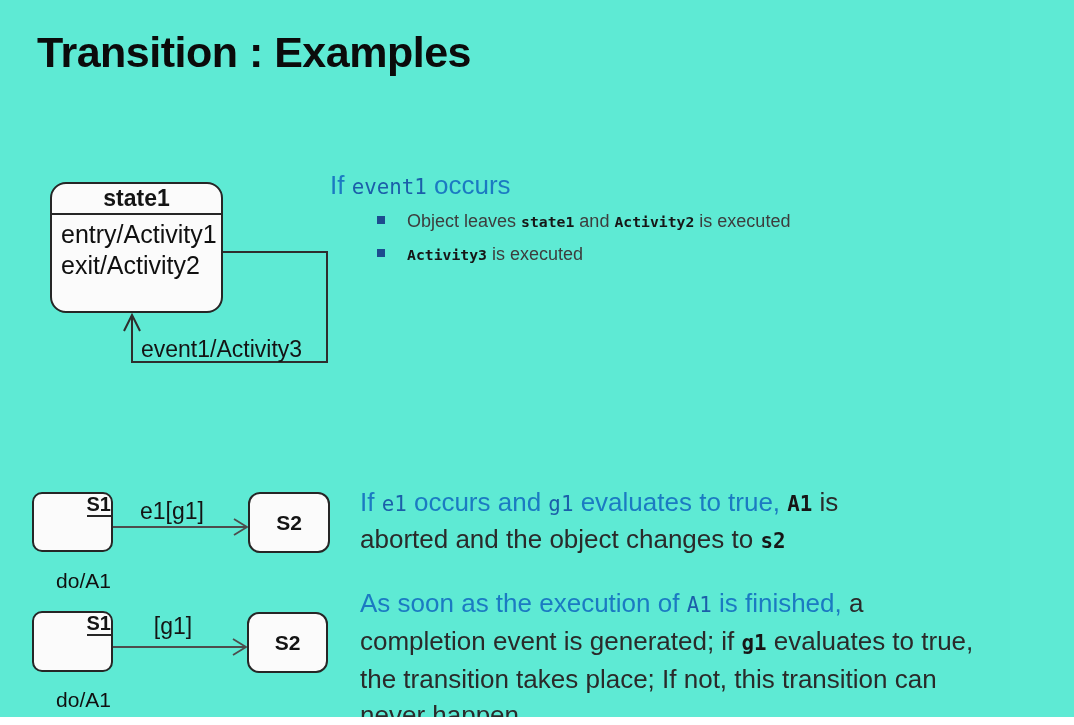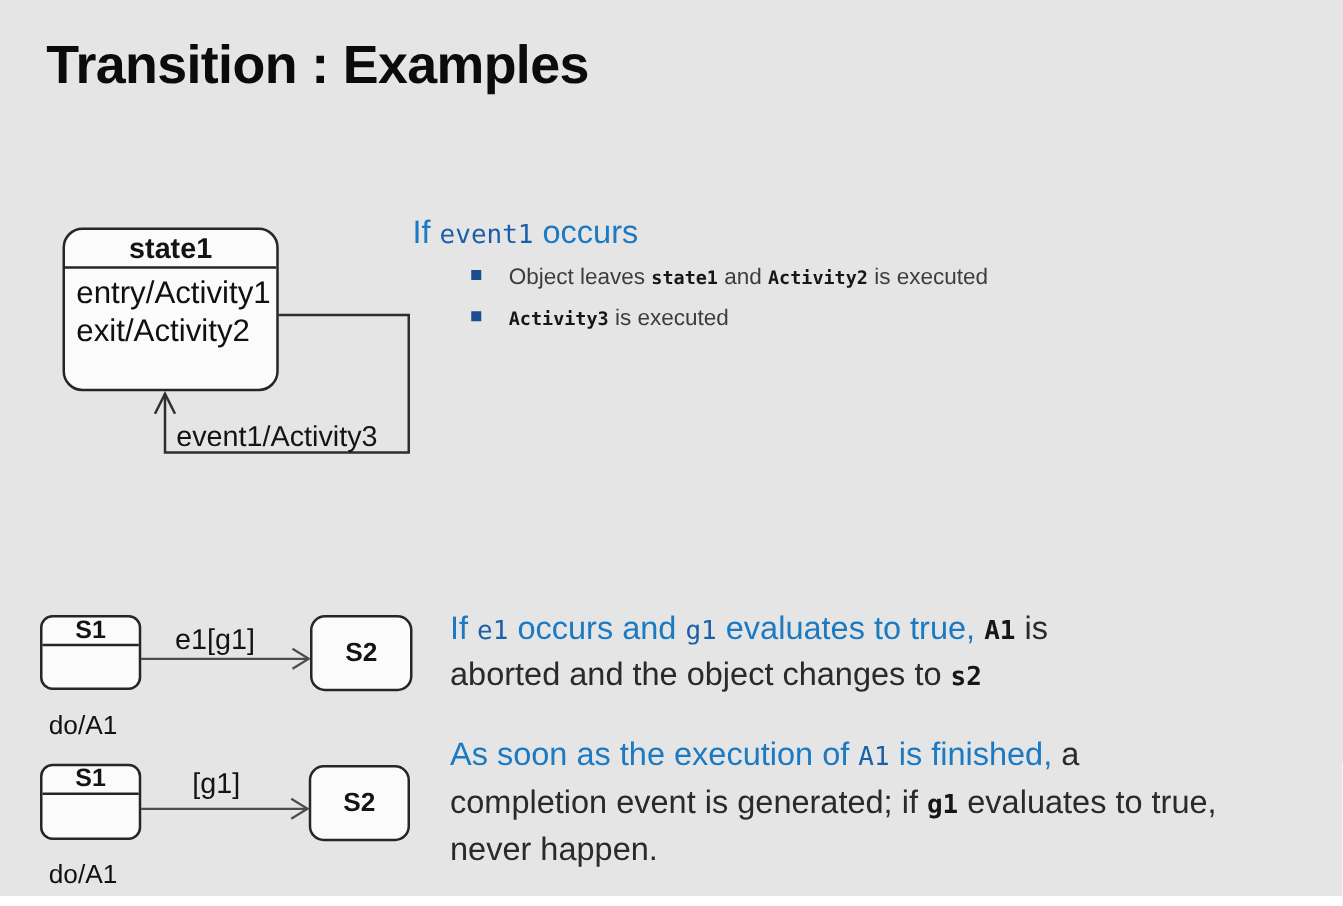--- a/index.html
+++ b/index.html
@@ -9,21 +9,21 @@
     --ink:#141414;
     --body-gray:#3d3d3d;
     --para-ink:#2a2a2a;
     --stroke:#2e2e2e;
   }
   *{margin:0;padding:0;box-sizing:border-box;}
   html,body{background:#fff;}
   .slide{
     position:relative;
     width:1074px;height:717px;
-    background:#e5e5e5;
+    background:#5eead4;
     font-family:"Liberation Sans",sans-serif;
     overflow:hidden;
   }
   .page-title{
     position:absolute;left:37px;top:28px;
     font-size:43px;font-weight:700;color:#0b0b0b;
     letter-spacing:-0.5px;
   }
   
   .state-box{
@@ -34,21 +34,21 @@
   }
   .state-box .name{
     text-align:center;font-weight:700;color:var(--ink);
     border-bottom:2px solid #262626;
   }
   .state1-box{left:50px;top:182px;width:173px;height:131px;border-radius:16px;}
   .state1-box .name{font-size:23px;line-height:29px;height:31px;}
   .state1-box .body{
     padding:4px 8px 0 9px;font-size:25px;line-height:31px;color:#101010;
   }
-  .small-box{border-radius:10px;}
+  .small-box{border-radius:10px;align-items:flex-end;}
   .small-box .name{font-size:20px;line-height:21px;height:23px;}
   .small-box .body{font-size:21px;line-height:32px;padding-left:5px;color:#101010;margin-top:48px;}
   .s2-box{
     position:absolute;background:#fbfbfb;border:2px solid #262626;border-radius:12px;
     display:flex;align-items:center;justify-content:center;
     font-size:21px;font-weight:700;color:var(--ink);
   }
   .edge-label{
     position:absolute;font-size:23px;color:#141414;white-space:nowrap;
   }
@@ -136,16 +136,17 @@
   <div class="s2-box" style="left:247px;top:612px;width:81px;height:61px;">S2</div>
 
   <div class="para para1">
     <div class="line"><span class="r-b">If </span><span class="r-mb">e1</span><span class="r-b"> occurs and </span><span class="r-mb">g1</span><span class="r-b"> evaluates to true, </span><span class="r-m">A1</span><span> is</span></div>
     <div class="line"><span>aborted and the object changes to </span><span class="r-m">s2</span></div>
   </div>
 
   <div class="para para2">
     <div class="line"><span class="r-b">As soon as the execution of </span><span class="r-mb">A1</span><span class="r-b"> is finished,</span><span> a</span></div>
     <div class="line"><span>completion event is generated; if </span><span class="r-m">g1</span><span> evaluates to true,</span></div>
+    <div class="line"><span>the transition takes place; If not, this transition can</span></div>
     <div class="line"><span>never happen.</span></div>
   </div>
 
 </div>
 
 </body></html>

